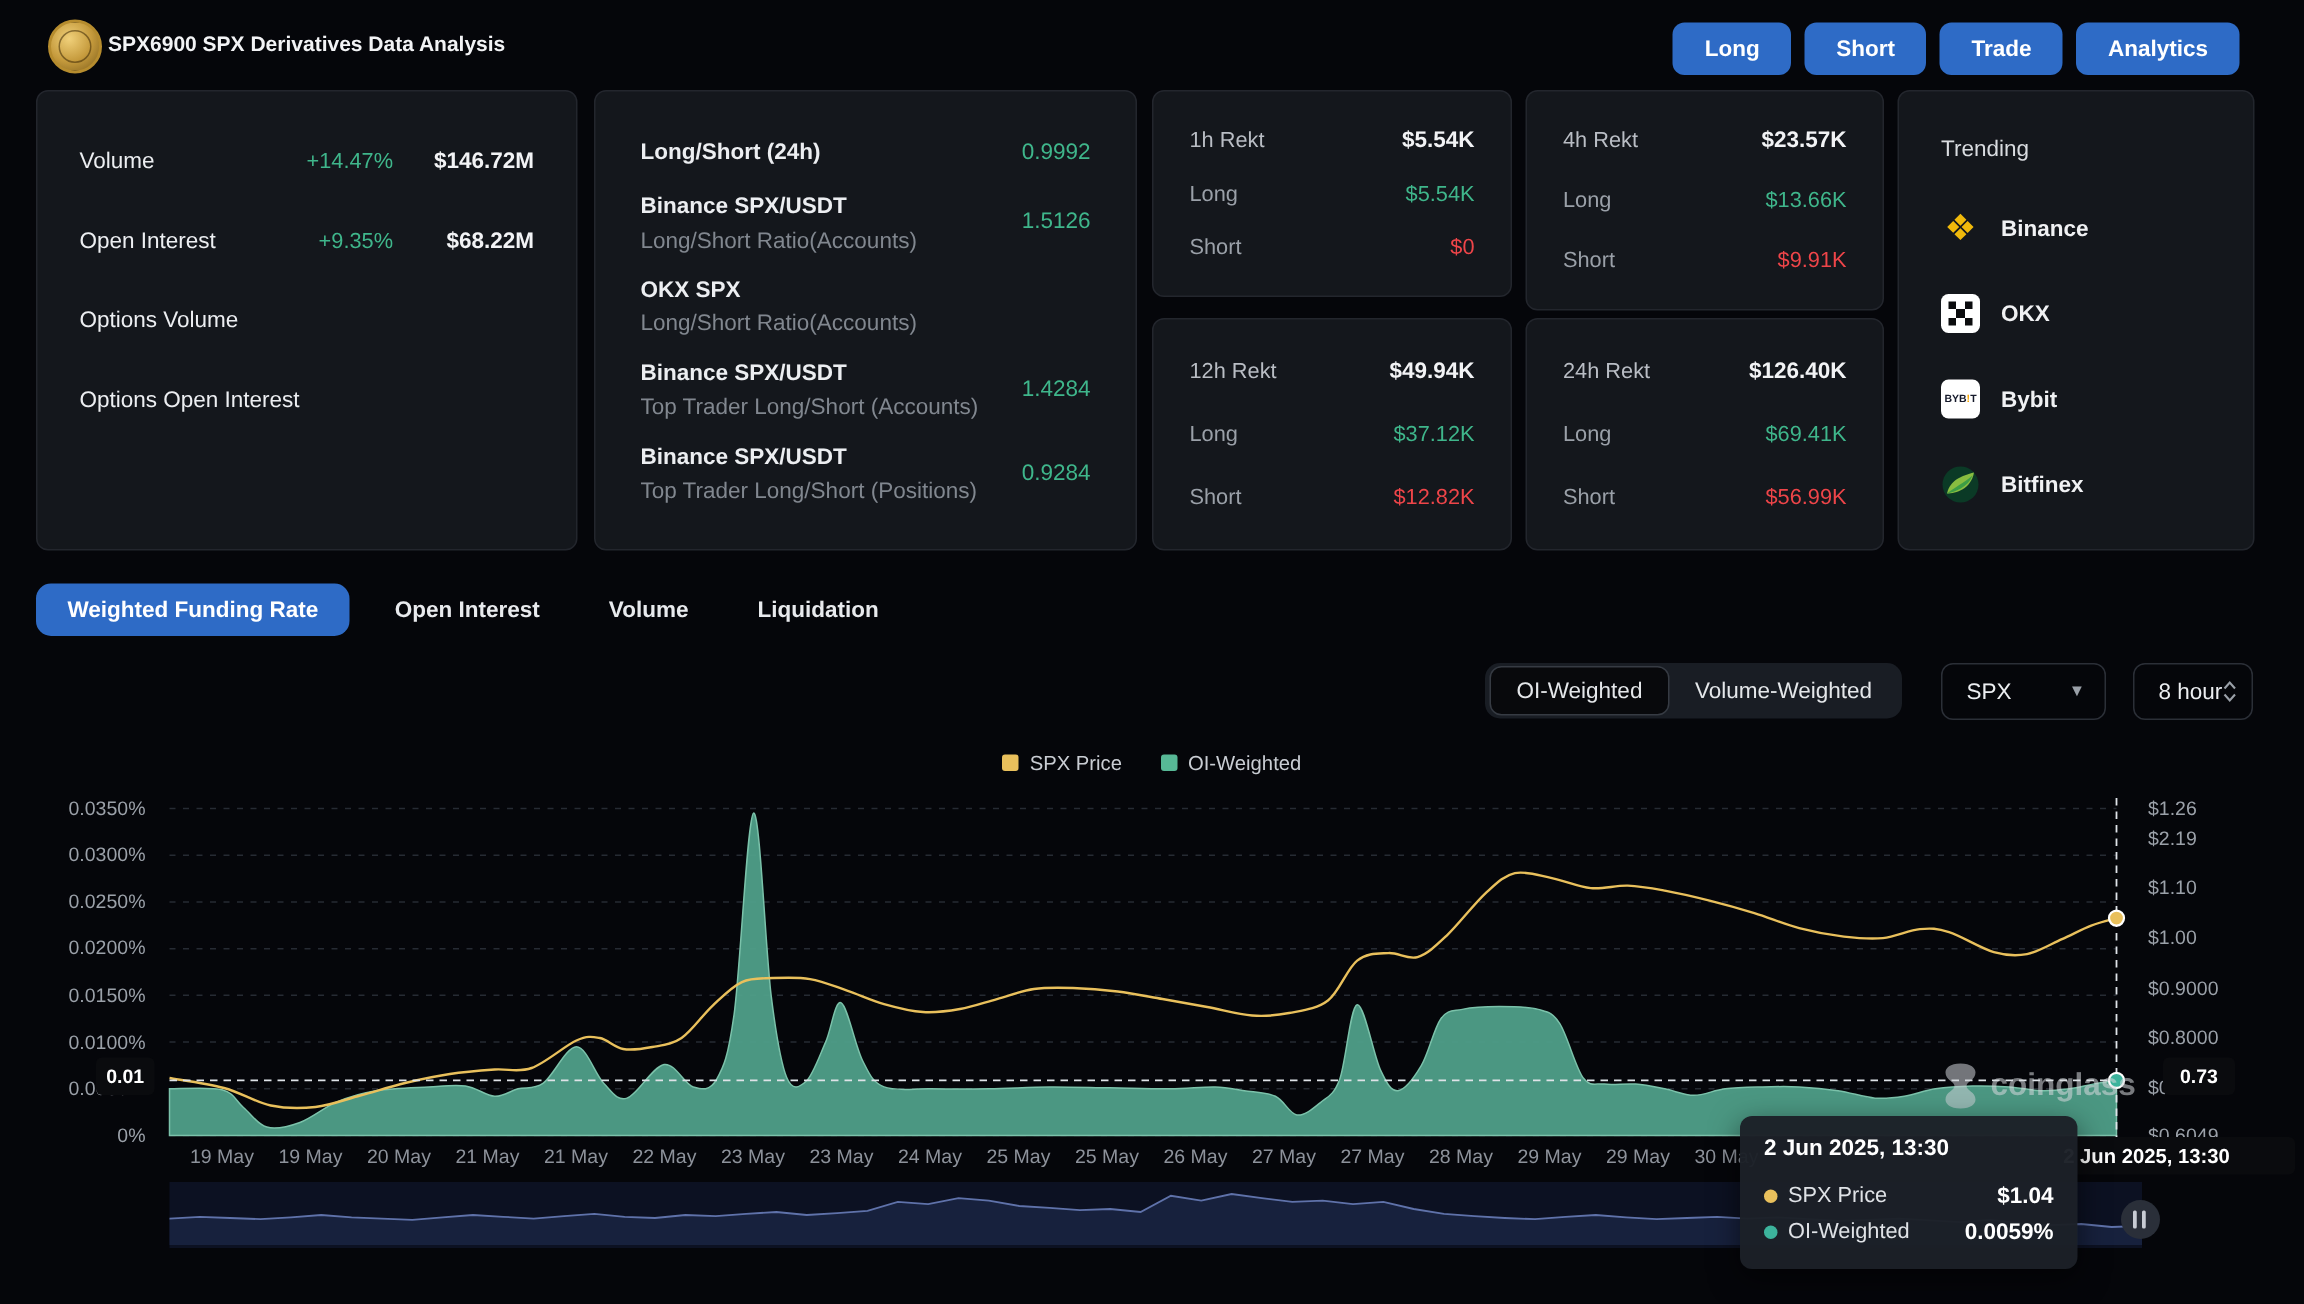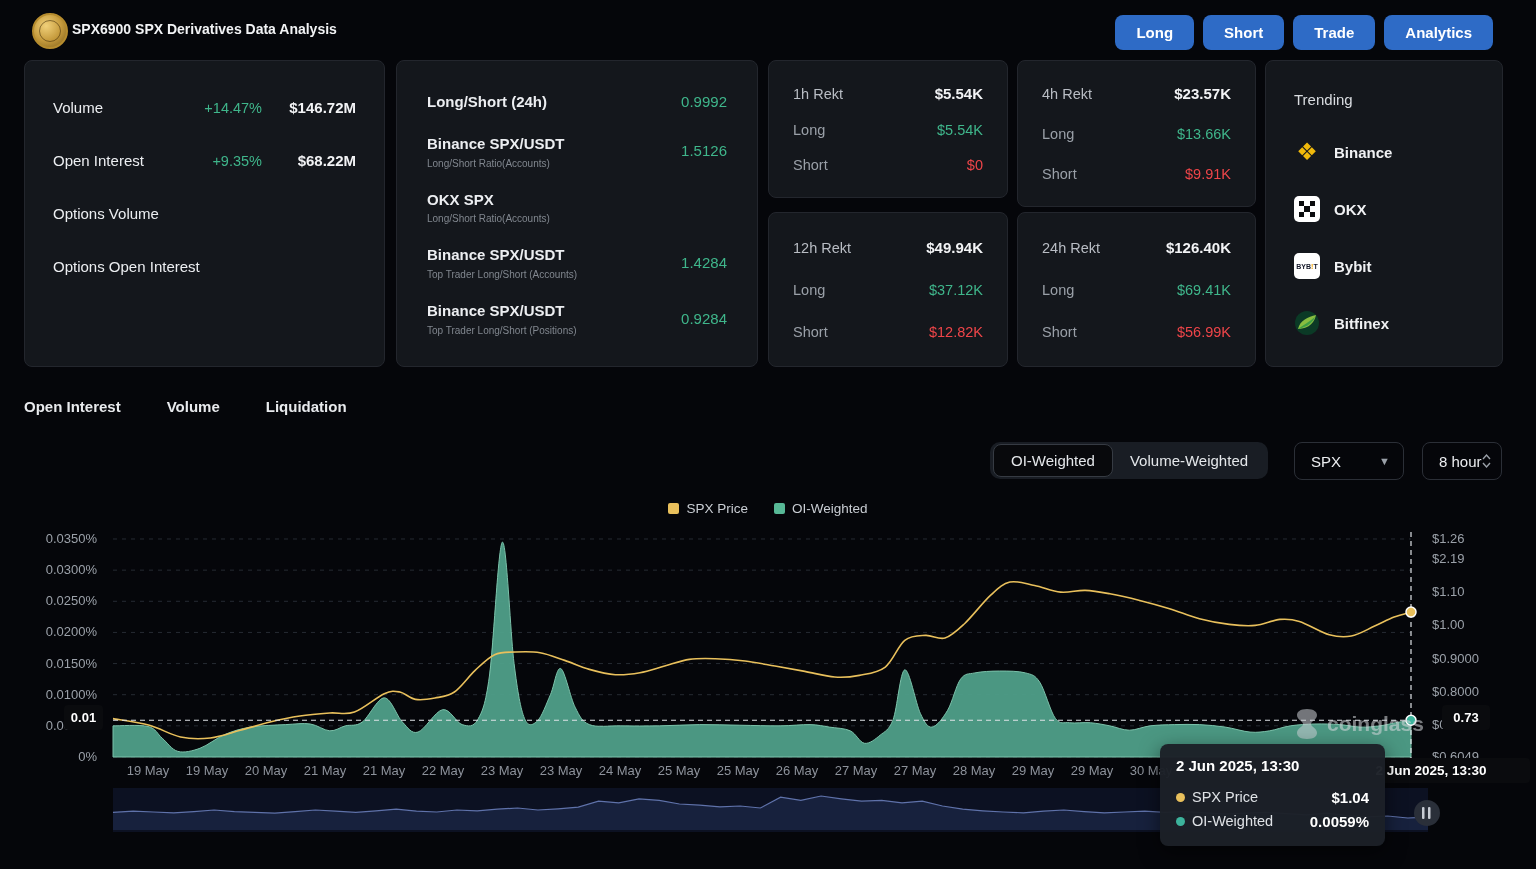--- a/index.html
+++ b/index.html
@@ -17,21 +17,21 @@
             display:flex;align-items:center;justify-content:center;padding:0 21px;cursor:pointer;}
   
   .card{position:absolute;background:#14171c;border:1px solid #23262d;border-radius:8px;box-sizing:border-box;}
   .stat-row{display:flex;align-items:center;justify-content:space-between;}
   .stat-label{font-size:15px;color:#eceef1;}
   .stat-right{display:flex;gap:22px;align-items:center;}
   .chg{font-size:14.5px;color:#3fb68b;}
   .val{font-size:15px;font-weight:700;color:#f2f3f5;min-width:72px;text-align:right;}
   .ratio-row{display:flex;justify-content:space-between;align-items:center;}
   .ratio-title{font-size:15px;font-weight:700;color:#eceef1;line-height:1.45;}
-  .ratio-sub{font-size:10px;color:#81878f;font-weight:400;margin-top:3px;}
+  .ratio-sub{font-size:15px;color:#81878f;font-weight:400;margin-top:3px;}
   .ratio-val{font-size:15px;color:#3fb68b;}
   .rekt-row{display:flex;justify-content:space-between;align-items:center;}
   .rekt-period{font-size:14.5px;color:#b9bdc4;}
   .rekt-total{font-size:15px;font-weight:700;color:#f2f3f5;}
   .rekt-sub{font-size:14.5px;color:#9aa0a8;}
   .green{color:#3fb68b;} .red{color:#ee4549;}
   .trend-title{font-size:15px;color:#d9dce0;}
   .trend-item{display:flex;align-items:center;gap:14px;}
   .trend-name{font-size:15px;font-weight:700;color:#f0f1f3;}
   .xicon{width:26px;height:26px;border-radius:5px;display:flex;align-items:center;justify-content:center;flex:0 0 auto;}
@@ -232,20 +232,21 @@
             <circle cx="13" cy="13" r="12" fill="#0b3a26"></circle>
             <path d="M4 19 C10 19 20 16 22 5 C14 7 6 10 4 19 Z" fill="#89bd40"></path>
             <path d="M4 19 C9 18 18 15 21 7 C15 12 9 15 4 19 Z" fill="#3d9e45"></path>
           </svg>
       </span>
       <span class="trend-name">Bitfinex</span>
     </div>
   </div>
 
   <div class="tabs">
+    <div class="tab-pill">Weighted Funding Rate</div>
     <div class="tab">Open Interest</div>
     <div class="tab">Volume</div>
     <div class="tab">Liquidation</div>
   </div>
 
   <div class="toggle">
     <div class="seg active">OI-Weighted</div>
     <div class="seg">Volume-Weighted</div>
   </div>
   <div class="select" style="left:1294px;top:442px;width:110px;">

